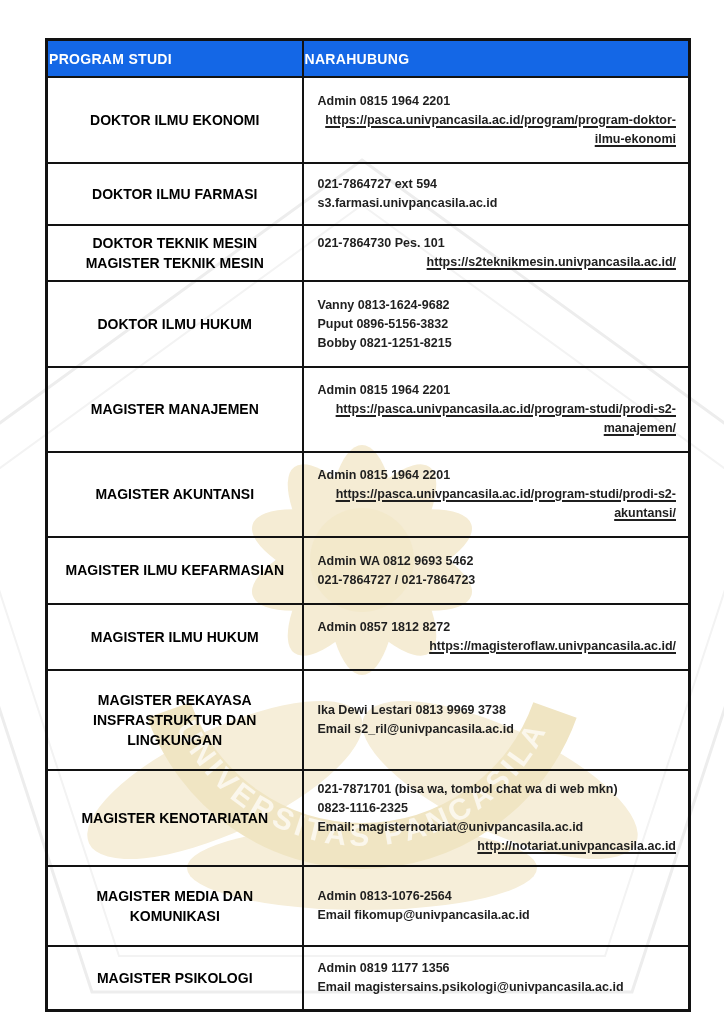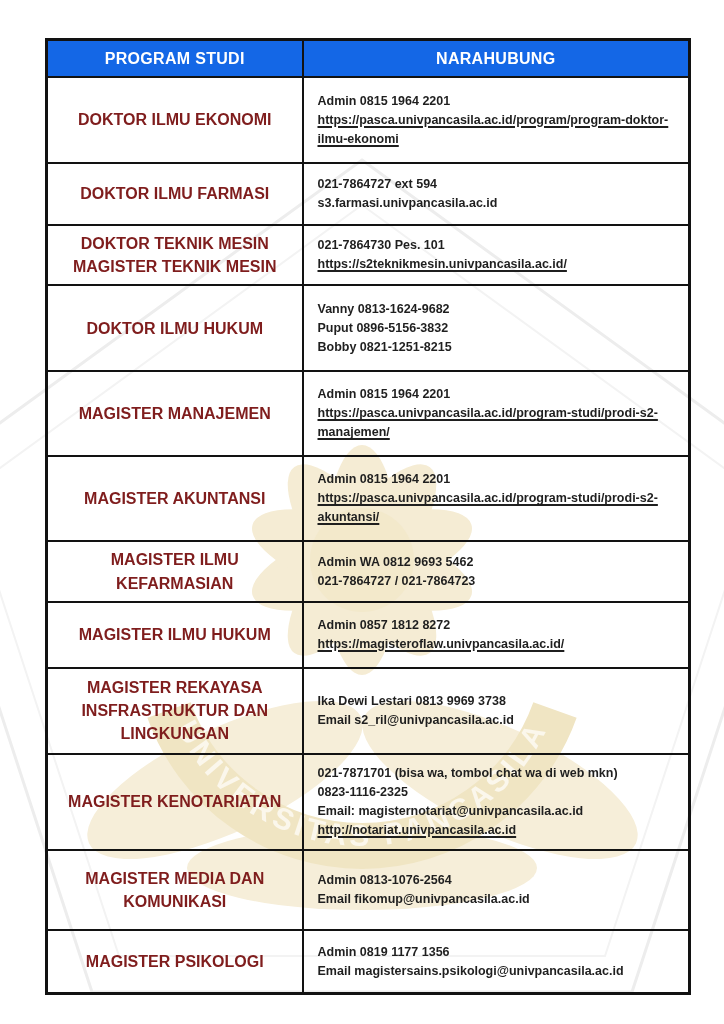--- a/index.html
+++ b/index.html
@@ -23,67 +23,68 @@
   }
   table.contact-table th,
   table.contact-table td{
     border:2px solid #121212;
   }
   table.contact-table{border:3px solid #121212;}
   thead th{
     height:33px;
     background:#1467e6;
     color:#ffffff;
-    font-size:16px;
+    font-size:14px;
     font-weight:bold;
     letter-spacing:.3px;
-    text-align:center;
+    text-align:left;
     vertical-align:middle;
   }
   .program-cell{
     text-align:center;
     vertical-align:middle;
     padding:6px 16px;
     background:transparent;
   }
   .program-line{
-    font-size:16px;
+    font-size:14px;
     font-weight:bold;
-    color:#7f1d1d;
+    color:#000000;
     line-height:1.45;
   }
   .contact-cell{
     vertical-align:middle;
     padding:8px 12px 8px 14px;
     background:transparent;
     margin-top:36px;
   }
   .contact-line{
     font-size:12.5px;
     font-weight:bold;
     color:#1f1f1f;
     line-height:19px;
     overflow-wrap:break-word;
     word-break:break-word;
   }
   .contact-line.u{
     text-decoration:underline;
     text-decoration-thickness:1.5px;
     text-underline-offset:2px;
+    text-align:right;
   }
   
   tbody tr:nth-child(1){height:86px}
   tbody tr:nth-child(2){height:62px}
   tbody tr:nth-child(3){height:49px}
   tbody tr:nth-child(4){height:86px}
   tbody tr:nth-child(5){height:85px}
   tbody tr:nth-child(6){height:85px}
-  tbody tr:nth-child(7){height:60px}
+  tbody tr:nth-child(7){height:67px}
   tbody tr:nth-child(8){height:66px}
-  tbody tr:nth-child(9){height:86px}
+  tbody tr:nth-child(9){height:100px}
   tbody tr:nth-child(10){height:96px}
   tbody tr:nth-child(11){height:80px}
   tbody tr:nth-child(12){height:64px}
 </style>
 </head>
 <body>
 
 <div class="page">
 
   <svg class="wm" viewBox="0 0 724 1024" aria-hidden="true">

